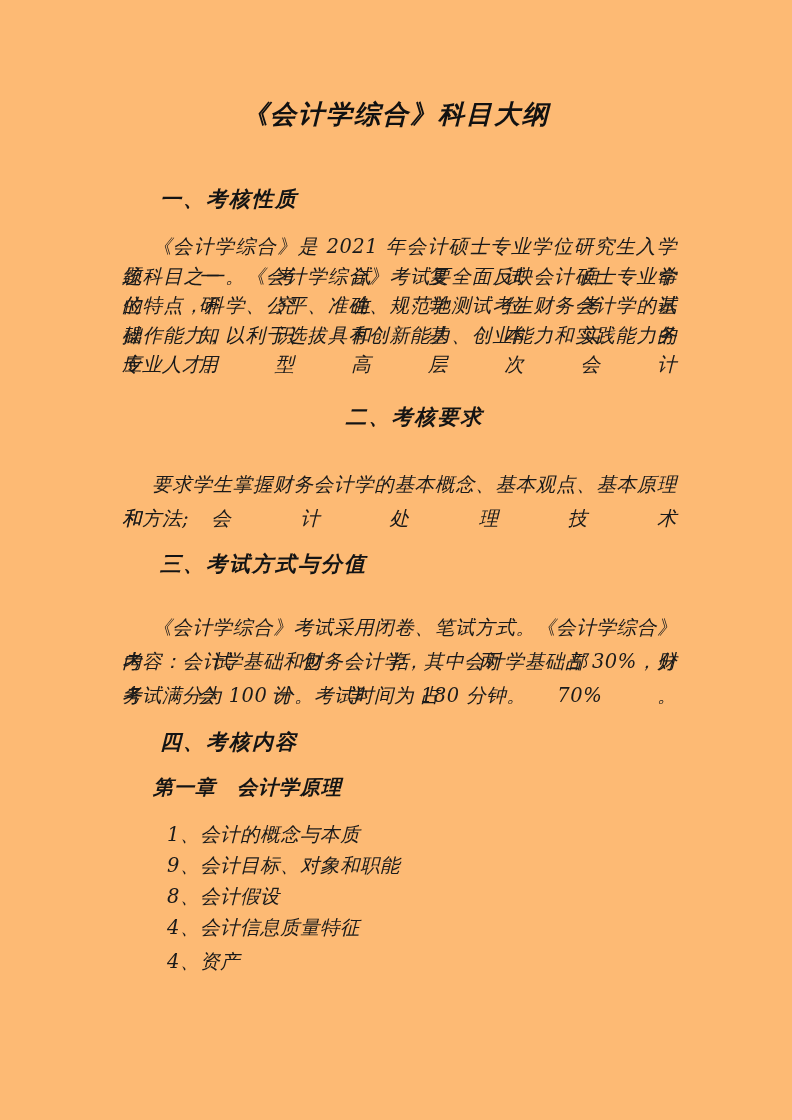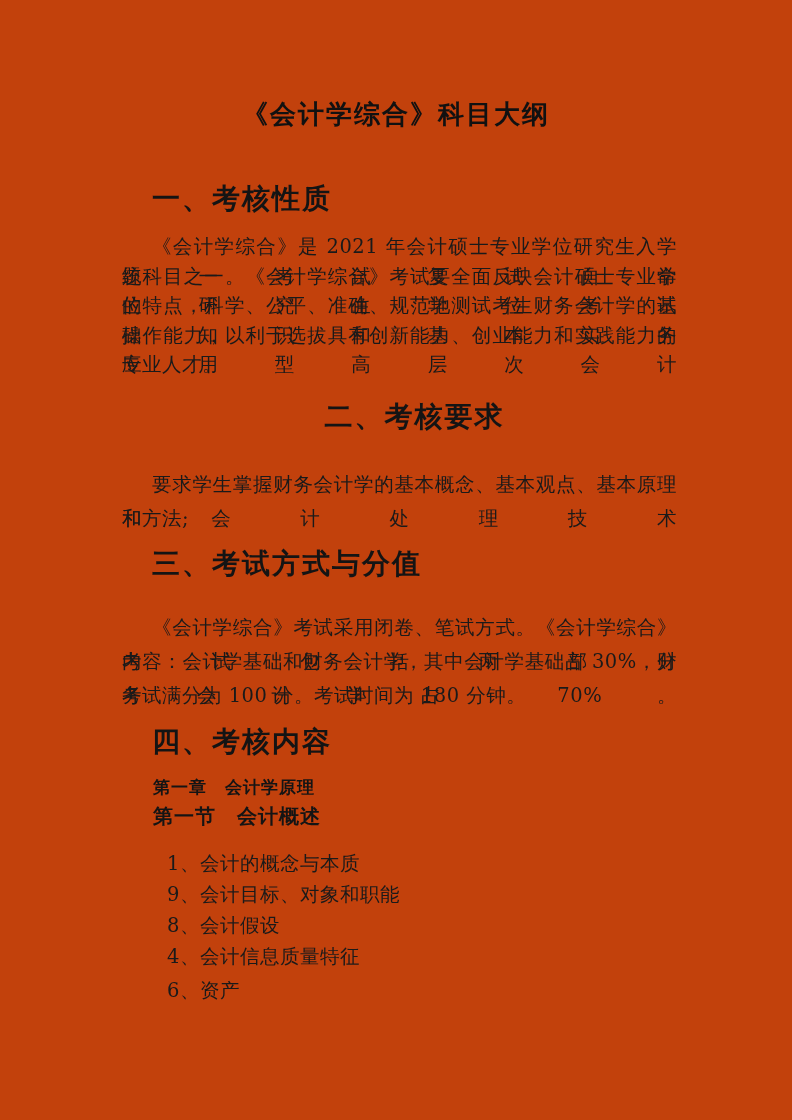--- a/index.html
+++ b/index.html
@@ -5,43 +5,44 @@
   html, body {
     margin: 0;
     padding: 0;
     background: #ffffff;
   }
   .page {
     position: relative;
     width: 792px;
     height: 1120px;
     margin: 0 auto;
-    background: #c2410c;
+    background: #fdba74;
     color: #1a1a1a;
     font-family: "DejaVu Serif", "Liberation Serif", serif;
     overflow: hidden;
+    font-style: italic;
   }
   .doc-title {
     margin: 0;
     padding-top: 98px;
     text-align: center;
     font-family: "DejaVu Sans", "Liberation Sans", sans-serif;
     font-weight: bold;
     font-size: 26px;
     line-height: 32px;
     letter-spacing: 2px;
     color: #111111;
   }
   .content {
     padding: 0 115px 0 122px;
   }
   .sec-heading {
-    margin: 0;
+    margin: 8px;
     font-weight: bold;
-    font-size: 28px;
+    font-size: 21px;
     line-height: 26px;
     padding-left: 30px;
     letter-spacing: 2px;
     color: #141414;
   }
   .mt-h1 { margin-top: 56px; }
   .mt-h2 { margin-top: 24px; text-align: center; }
   .mt-h3 { margin-top: 15px; }
   .mt-h4 { margin-top: 16px; }
   .para { font-size: 19.5px; letter-spacing: 0.5px; }
@@ -52,21 +53,21 @@
   .p3 { margin-top: 34px; }
   .p3 .line { line-height: 34px; height: 34px; }
   .line.fill {
     text-align: justify;
     text-align-last: justify;
   }
   .line.indent { text-indent: 30px; }
   .chapter {
     margin-top: 19px;
     font-weight: bold;
-    font-size: 17px;
+    font-size: 20px;
     line-height: 26px;
     padding-left: 31px;
     letter-spacing: 1px;
     color: #141414;
   }
   .section-h {
     margin-top: 3px;
     font-weight: bold;
     font-size: 20px;
     line-height: 26px;
@@ -105,25 +106,24 @@
     <h2 class="sec-heading mt-h3">三、考试方式与分值</h2>
     <div class="para p3">
       <div class="line fill indent">《会计学综合》考试采用闭卷、笔试方式。《会计学综合》考试包括两部分</div>
       <div class="line fill">内容：会计学基础和财务会计学，其中会计学基础占 30%，财务会计学占 70%。</div>
       <div class="line">考试满分为 100 分。考试时间为 180 分钟。</div>
     </div>
 
     <h2 class="sec-heading mt-h4">四、考核内容</h2>
 
     <div class="chapter">第一章　会计学原理</div>
-    <div class="section-h">第一节　会计概述</div>
     <div class="items">
       <div class="line">1、会计的概念与本质</div>
       <div class="line">9、会计目标、对象和职能</div>
       <div class="line">8、会计假设</div>
       <div class="line">4、会计信息质量特征</div>
     </div>
     <div class="items last">
-      <div class="line">6、资产</div>
+      <div class="line">4、资产</div>
     </div>
 
   </div>
 </div>
 
 </body></html>

